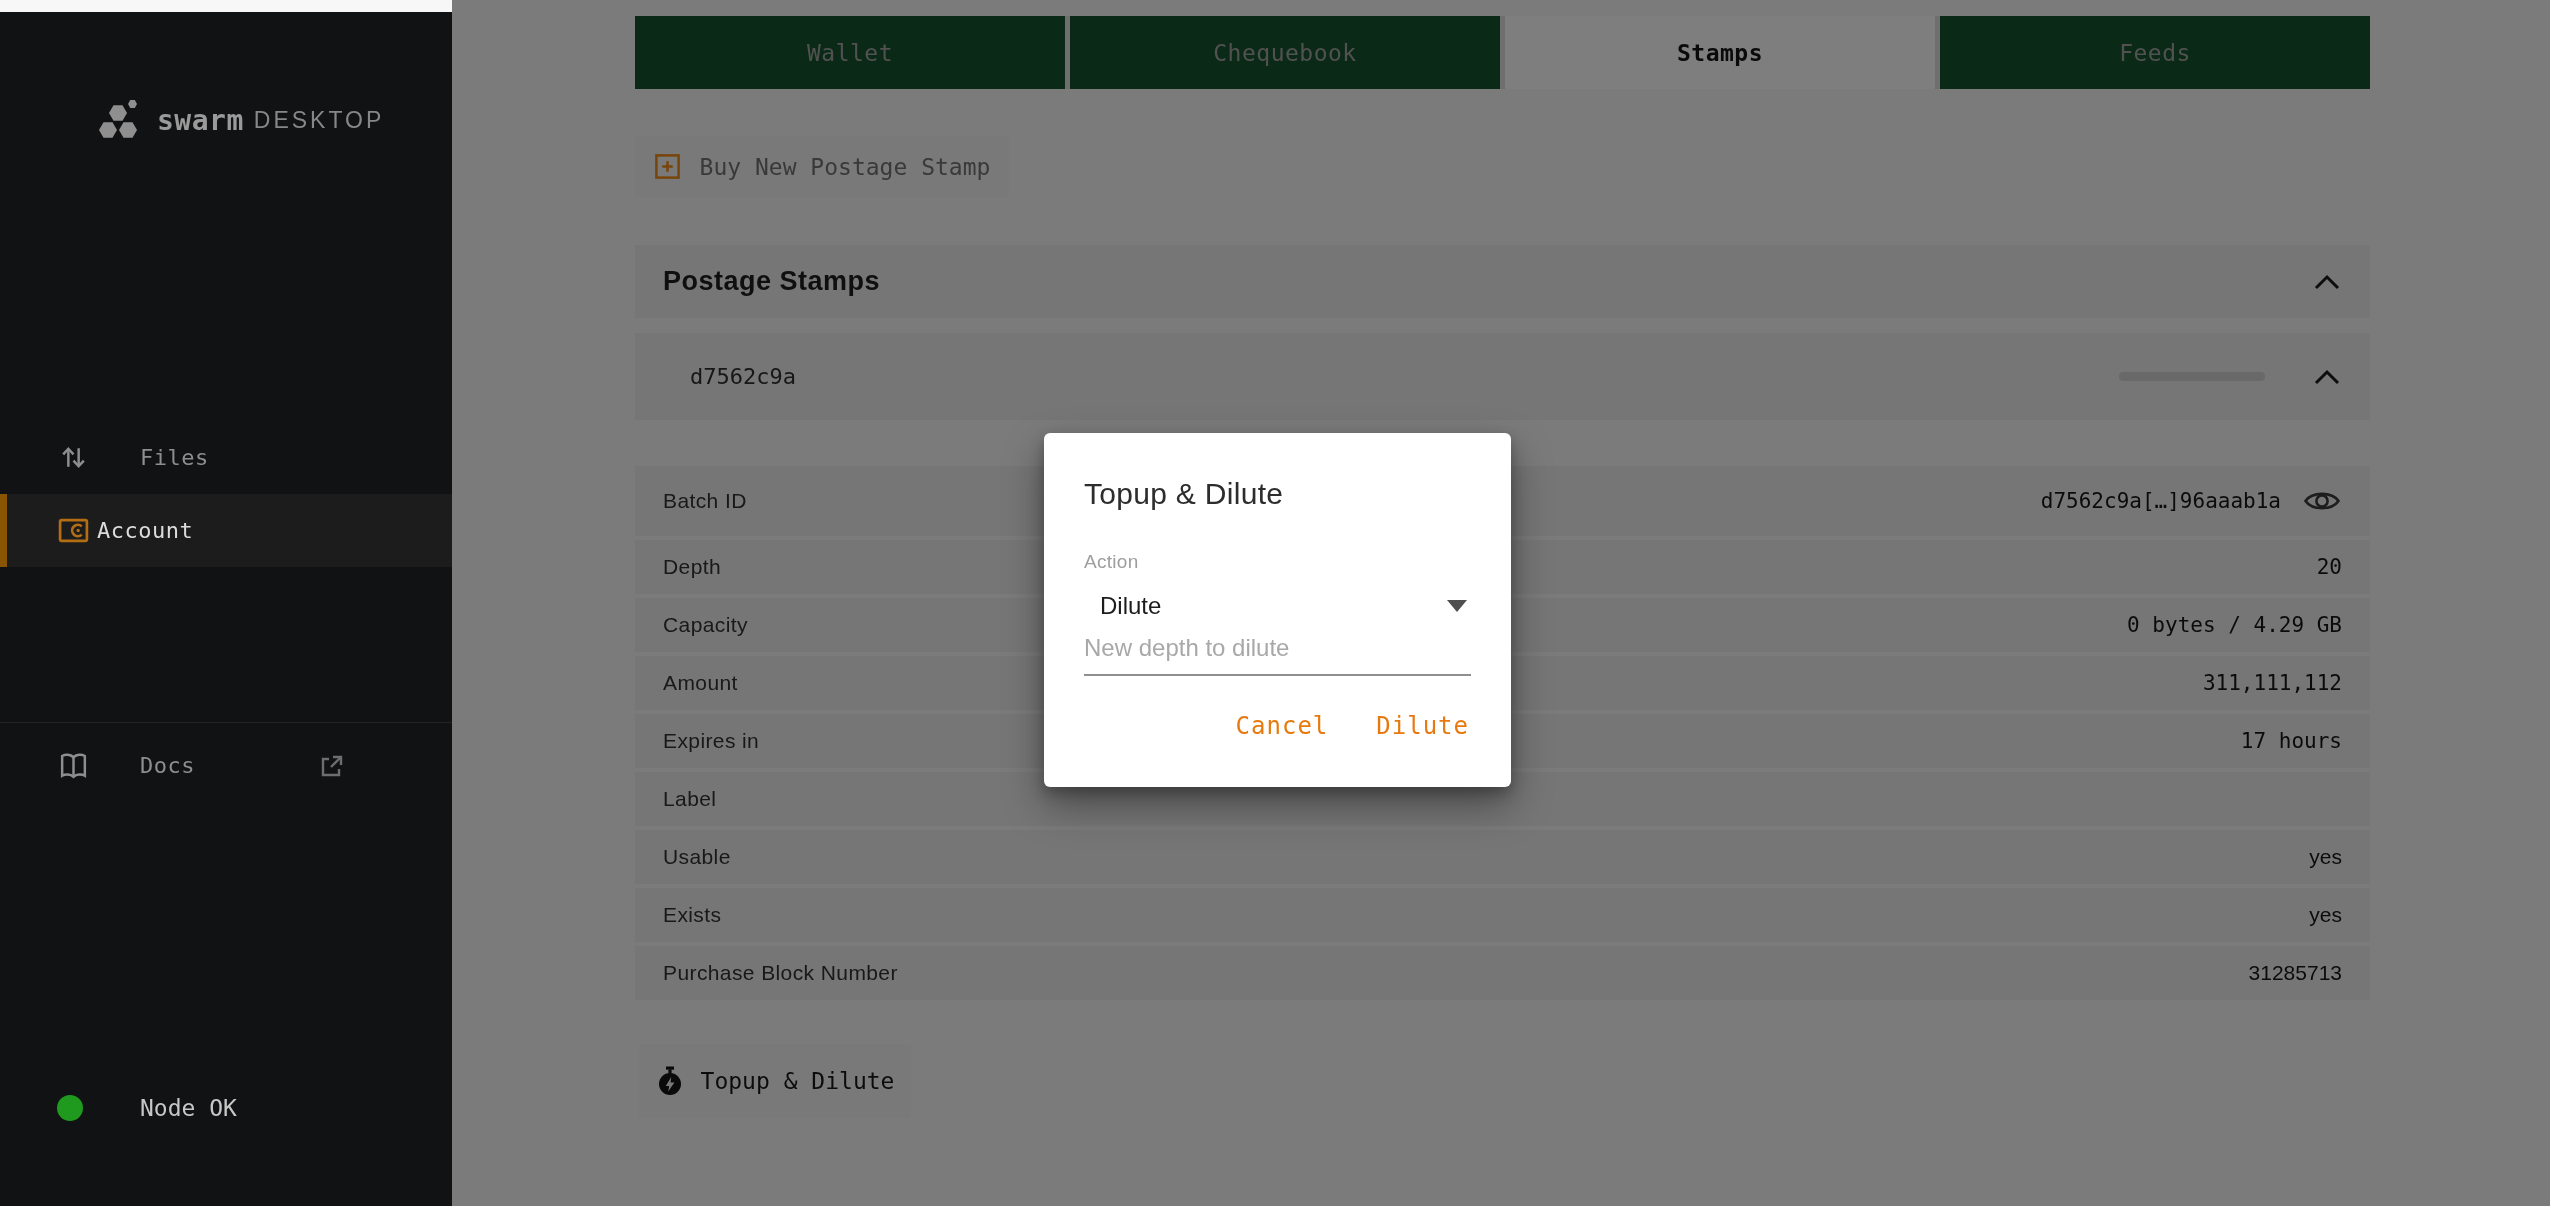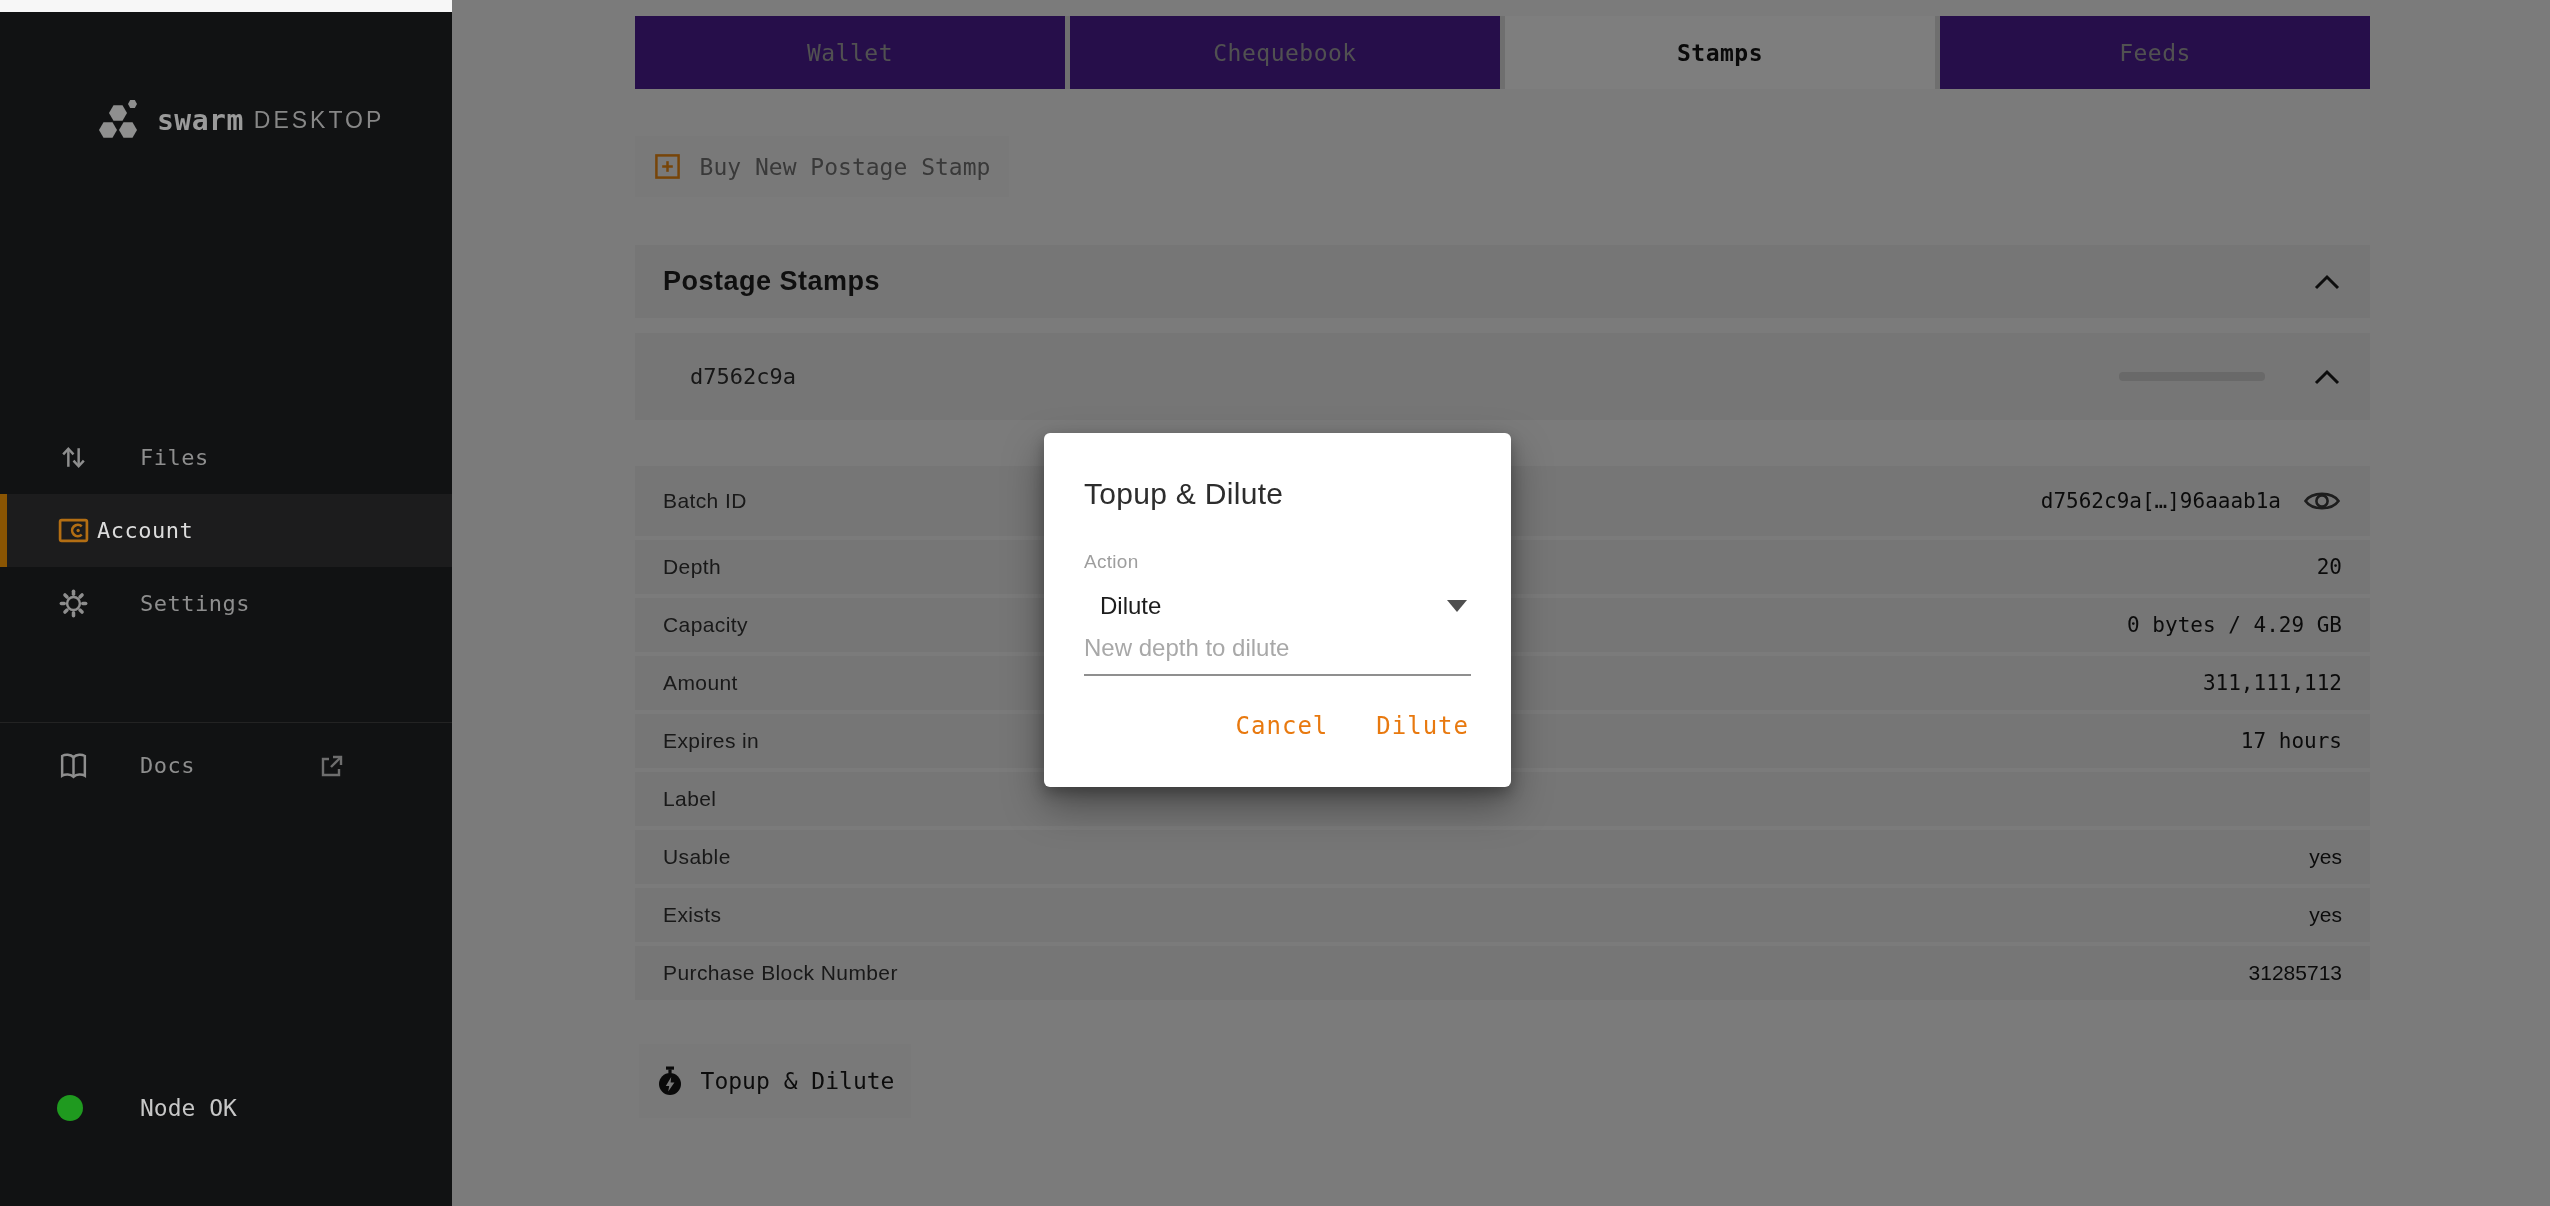--- a/index.html
+++ b/index.html
@@ -28,21 +28,21 @@
   .node-status{position:absolute;left:57px;top:1083px;display:flex;align-items:center;}
   .node-dot{width:26px;height:26px;border-radius:50%;background:var(--node-ok-green,#1f9a1f);}
   .node-label{margin-left:57px;font-family:"DejaVu Sans Mono",monospace;font-size:23px;color:#c7c7c7;}
 
   
   .content{position:absolute;left:452px;top:0;width:2098px;height:1206px;background:#f7f7f7;}
   .container{position:absolute;left:183px;top:0;width:1735px;}
   .dim-overlay{position:absolute;left:0;top:0;width:2098px;height:1206px;background:rgba(0,0,0,0.5);z-index:40;}
 
   .tabbar{position:absolute;top:16px;left:0;width:1735px;height:73px;display:flex;gap:5px;background:#dedede;}
-  .tab{flex:1;background:#4c1d95;display:flex;align-items:center;justify-content:center;
+  .tab{flex:1;background:#14532d;display:flex;align-items:center;justify-content:center;
     font-family:"DejaVu Sans Mono",monospace;font-size:23px;color:#a2a2a2;letter-spacing:0.5px;cursor:pointer;}
   .tab.active{background:#fcfcfc;color:#141414;font-weight:700;}
 
   .buy-btn{position:absolute;top:136px;left:0;width:374px;height:61px;background:#f3f3f3;
     display:flex;align-items:center;justify-content:center;gap:19px;cursor:pointer;}
   .buy-btn .btn-label{font-family:"DejaVu Sans Mono",monospace;font-size:23px;color:#737373;}
   .plus-icon{width:27px;color:var(--accent-bright,#ef8a12);}
 
   .section-band{position:absolute;top:245px;left:0;width:1735px;height:73px;background:#ededed;
     display:flex;align-items:center;padding:0 28px;box-sizing:border-box;cursor:pointer;}
@@ -120,38 +120,20 @@
     <div class="nav-item active">
       <span class="nav-icon">
         <svg viewBox="0 0 32 32" width="33" height="33" fill="none" stroke="currentColor" stroke-width="2.6">
           <rect x="3" y="6" width="26" height="20" rx="1.5"></rect>
           <path d="M24 12 A5.5 5.5 0 1 0 24 20"></path>
           <circle cx="20.5" cy="16" r="1.6" fill="currentColor" stroke="none"></circle>
         </svg>
       </span>
       <span class="nav-label">Account</span>
     </div>
-    <div class="nav-item">
-      <span class="nav-icon">
-        <svg viewBox="0 0 32 32" width="33" height="33" fill="none" stroke="currentColor">
-          <circle cx="16" cy="16" r="6.2" stroke-width="2.4"></circle>
-          <g stroke-width="3.4" stroke-linecap="round">
-            <path d="M16 4.2 V7"></path>
-              <path d="M16 25 V27.8"></path>
-              <path d="M4.2 16 H7"></path>
-              <path d="M25 16 H27.8"></path>
-            <path d="M7.7 7.7 L9.7 9.7"></path>
-              <path d="M22.3 22.3 L24.3 24.3"></path>
-            <path d="M24.3 7.7 L22.3 9.7"></path>
-              <path d="M9.7 22.3 L7.7 24.3"></path>
-          </g>
-        </svg>
-      </span>
-      <span class="nav-label">Settings</span>
-    </div>
   </nav>
 
   <div class="docs-row">
     <span class="nav-icon">
       <svg viewBox="0 0 32 32" width="33" height="33" fill="none" stroke="currentColor" stroke-width="2.4">
         <path d="M16 8 C13 5 8 5 5 6.8 V26 C8 24.2 13 24.2 16 27 C19 24.2 24 24.2 27 26 V6.8 C24 5 19 5 16 8 Z"></path>
         <path d="M16 8 V27"></path>
       </svg>
     </span>
     <span class="nav-label">Docs</span>

